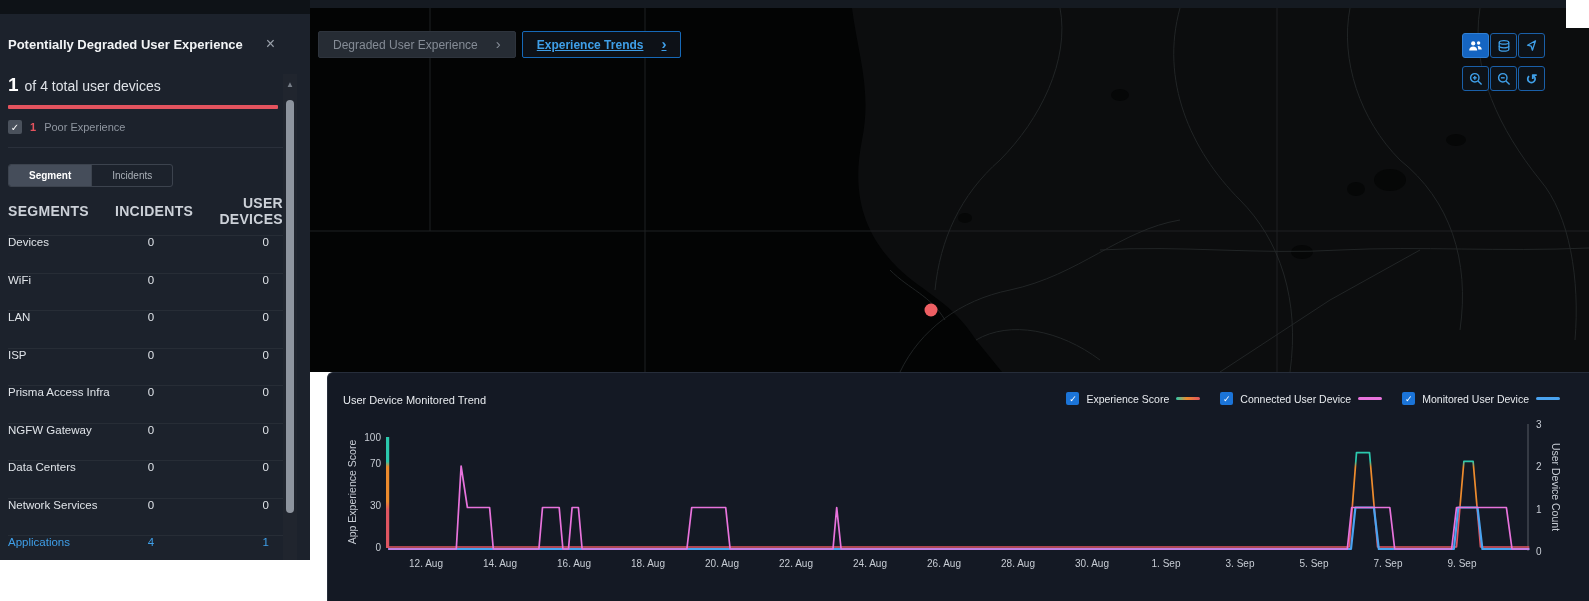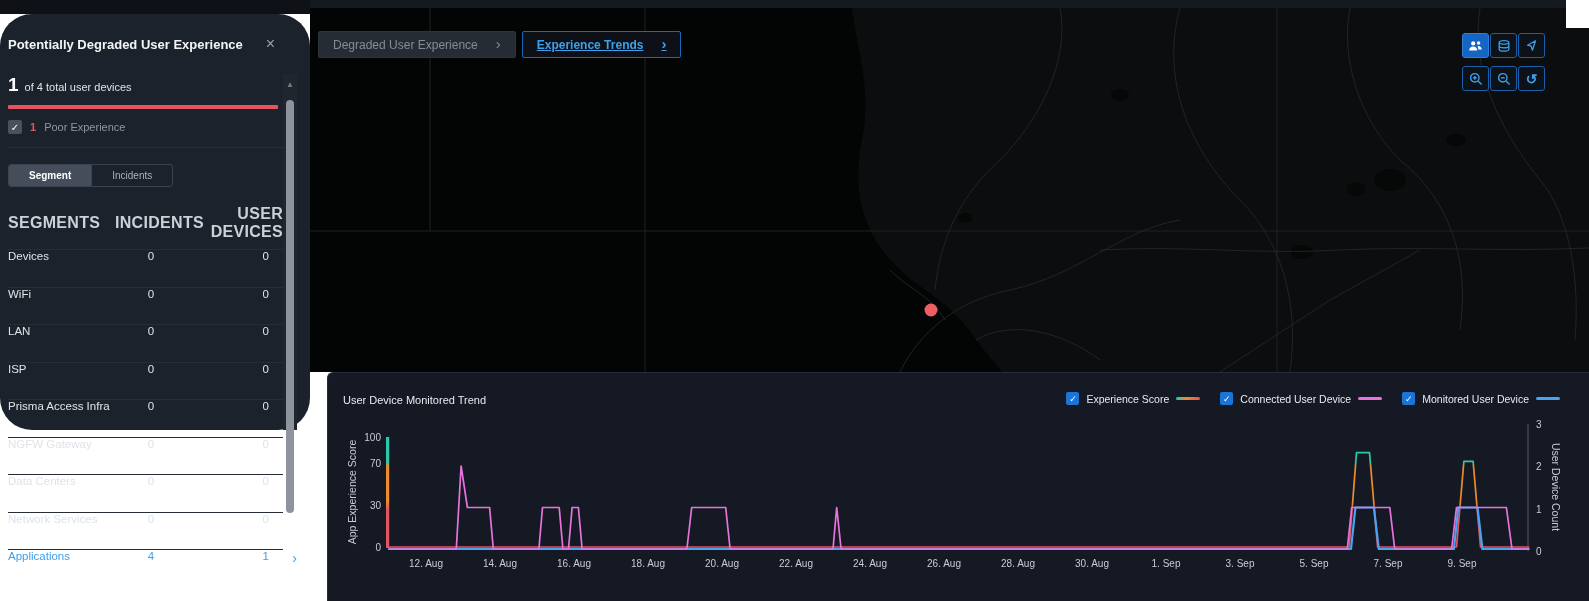--- a/index.html
+++ b/index.html
@@ -27,41 +27,41 @@
   
   .map-controls { position:absolute; right:44px; top:33px; z-index:3; display:flex; flex-direction:column; align-items:flex-end; gap:8px; }
   .ctrl-row { display:flex; gap:1px; }
   .ctrl-btn { width:27px; height:25px; display:flex; align-items:center; justify-content:center;
     background:#0d1218; border:1px solid #1a5fa8; border-radius:3px; cursor:pointer; color:#3f9fe8; }
   .ctrl-btn.active { background:#1565c2; border-color:#2f7fd4; color:#ffffff; }
   .ctrl-btn svg { display:block; }
   .undo-glyph { font-size:14px; font-weight:bold; line-height:1; }
 
   
-  .panel { position:absolute; left:0; top:14px; width:310px; height:416px; background:#1c222c; z-index:4;
-    color:#e4e8ec;border-radius:32px; }
+  .panel { position:absolute; left:0; top:14px; width:310px; height:546px; background:#1c222c; z-index:4;
+    color:#e4e8ec; }
   .panel-inner { position:absolute; left:0; top:0; right:27px; bottom:0; padding:0 0 0 8px; }
   .panel-header { display:flex; justify-content:space-between; align-items:center; margin-top:22px; padding-right:4px; }
   .panel-title { font-size:13px; font-weight:bold; color:#f2f4f6; }
   .close-btn { color:#9aa1ab; font-size:16px; cursor:pointer; line-height:1; padding:0 4px; }
   .summary { margin-top:22px; display:flex; align-items:baseline; gap:6px; }
   .summary-count { font-size:19px; font-weight:bold; color:#ffffff; }
-  .summary-text { font-size:11px; color:#dfe3e8; }
+  .summary-text { font-size:14px; color:#dfe3e8; }
   .red-bar { margin-top:9px; height:4px; width:270px; background:#e4535e; border-radius:1px; }
   .filter-row { margin-top:11px; display:flex; align-items:center; gap:8px; }
   .checkbox { width:14px; height:14px; background:#4a515c; border-radius:2px; display:flex;
     align-items:center; justify-content:center; font-size:10px; color:#ffffff; cursor:pointer; }
   .filter-count { color:#e4535e; font-size:11px; font-weight:bold; }
   .filter-label { color:#8f96a0; font-size:11px; }
   .divider { margin-top:13px; border-bottom:1px solid #2a303b; width:100%; }
   .tabs { margin-top:16px; display:inline-flex; border:1px solid #3c434e; border-radius:3px; overflow:hidden; }
   .tab { padding:5px 20px; font-size:10px; cursor:pointer; color:#aab0b8; background:transparent; }
   .tab.active { background:#454d5a; color:#ffffff; font-weight:bold; }
   .tab + .tab { border-left:1px solid #3c434e; }
-  .thead { margin-top:18px; display:flex; align-items:center; font-size:16px; font-weight:bold;
+  .thead { margin-top:8px; display:flex; align-items:center; font-size:14px; font-weight:bold;
     color:#ccd1d8; letter-spacing:0.3px; }
   .col-seg { flex:1; text-align:left; }
   .col-inc { width:72px; text-align:center; }
   .col-ud { width:96px; text-align:right; }
   .rows { margin-top:8px; }
   .trow { height:37.5px; display:flex; align-items:flex-start; font-size:11.5px; color:#dfe3e8;
     border-top:1px solid #272d36; cursor:pointer; }
   .trow .col-ud { padding-right:14px; }
   .trow.link { color:#3f9fe8; }
   .trow .row-chev { width:14px; text-align:right; color:#3f9fe8; font-size:14px; margin-left:-14px;

